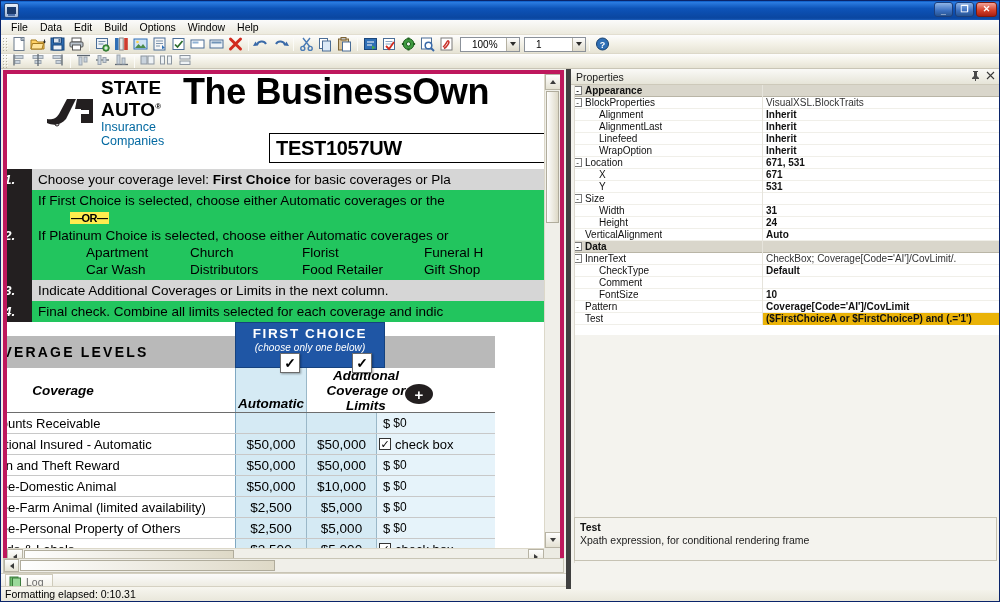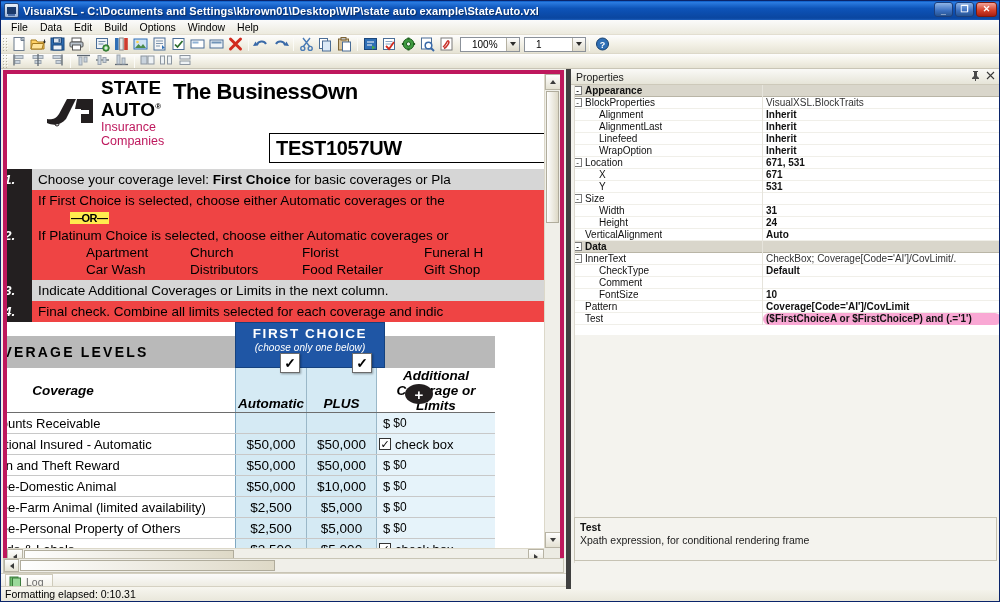--- a/index.html
+++ b/index.html
@@ -99,37 +99,37 @@
   .docpage { position: absolute; left: -42px; top: -1px; width: 760px; }
 
   
   .dheader { display: flex; align-items: flex-start; padding: 3px 0 0 0; height: 60px; }
   .logo { width: 208px; padding-left: 80px; padding-top: 2px; }
   .logo-row { display: flex; align-items: center; }
   .logo-mark { width: 52px; height: 32px; position: relative; flex: none; }
   .logo-text { margin-left: 4px; }
   .logo-text .l1 { font-family: "Liberation Sans", sans-serif; font-weight: bold; font-size: 19px; letter-spacing: .2px; line-height: 19px; }
   .logo-text .l1 sup { font-size: 8px; vertical-align: super; }
-  .logo-text .l2 { font-size: 12.5px; color: #be185d; line-height: 14px; margin-top: 1px; }
-  .doctitle { font-size: 22px; font-weight: bold; line-height: 32px; margin-left: 0; letter-spacing: -0.4px; white-space: nowrap; }
+  .logo-text .l2 { font-size: 12.5px; color: #0369a1; line-height: 14px; margin-top: 1px; }
+  .doctitle { font-size: 36px; font-weight: bold; line-height: 32px; margin-left: 10px; letter-spacing: -0.4px; white-space: nowrap; }
   .formbox {
     margin-left: 304px; width: 420px; border: 1px solid #000; height: 30px;
     display: flex; align-items: center; padding-left: 6px;
     font-size: 20px; font-weight: bold; letter-spacing: -0.3px;
   }
 
   .steps { margin-top: 6px; }
   .steprow { display: flex; align-items: stretch; }
   .steprow.alt .stepbody { background: #d6d6d6; }
   .steplab {
     width: 67px; flex: none; background: #231f20; color: #fff;
     font-style: italic; font-weight: bold; font-size: 13.5px;
     display: flex; align-items: center; padding-left: 6px;
   }
-  .stepbody { flex: 1; background: #ef4444; font-size: 13.5px; padding: 2px 0 2px 6px; line-height: 17px; white-space: nowrap; }
+  .stepbody { flex: 1; background: #22c55e; font-size: 13.5px; padding: 2px 0 2px 6px; line-height: 17px; white-space: nowrap; }
   .stepbody b { font-weight: bold; }
   .or-badge { background: #ffec4f; font-weight: bold; font-size: 11px; padding: 0 1px; margin-left: 32px; letter-spacing: -.5px;}
   .occ { display: flex; padding-left: 48px; }
   .occ span { display: inline-block; }
   .occ .c1 { width: 104px; } .occ .c2 { width: 112px; } .occ .c3 { width: 122px; } .occ .c4 { width: 120px; }
 
   
   .covwrap { margin-top: 14px; position: relative; }
   .covlevels {
     background: #b9b9b9; height: 32px; display: flex; align-items: center;
@@ -237,21 +237,21 @@
   .props-head {
     height: 16px; background: linear-gradient(to bottom,#fafaf7,#e6e4d8);
     border-bottom: 1px solid #cdc9ba; display: flex; align-items: center; padding-left: 5px;
     font-size: 10.5px; color: #1a1a1a;
   }
   .props-head .hbtns { margin-left: auto; display: flex; gap: 6px; padding-right: 6px; color: #3a3a3a; font-size: 10px; }
   .pin { width: 9px; height: 10px; position: relative; }
   .grid { position: absolute; left: 0; top: 16px; right: 0; height: 250px; background: #fff; overflow: hidden; }
   .prow { display: flex; height: 12px; font-size: 10px; align-items: center; border-bottom: 1px solid #f0efe9; }
   .prow.cat { background: #d9d6cb; font-weight: bold; border-bottom: 1px solid #b9b5a6; }
-  .prow.sel .pval { background: #f9a8d4; border-radius: 6px; }
+  .prow.sel .pval { background: #eab308; }
   .pname { width: 192px; flex: none; display: flex; align-items: center; padding-left: 2px; color: #111; border-right: 1px solid #e6e4dc; height: 12px; }
   .pname .expander {
     width: 9px; height: 9px; border: 1px solid #7b7b7b; background: #fff; margin-right: 3px;
     font-size: 8px; line-height: 7px; text-align: center; color: #000; flex: none; font-family: "Liberation Sans", sans-serif;
   }
   .pname .spacer { width: 12px; flex: none; }
   .pname .spacer2 { width: 26px; flex: none; }
   .pname .lbl { overflow: hidden; white-space: nowrap; }
   .pval { flex: 1; padding-left: 3px; color: #111; white-space: nowrap; overflow: hidden; height: 12px; line-height: 12px; }
   .pval.b { font-weight: bold; }
@@ -265,21 +265,20 @@
   .desc .dbody { font-size: 10.5px; color: #222; line-height: 13px; }
   .props-edge { position: absolute; left: 0; top: 16px; width: 4px; bottom: 26px; background: #f4f3ee; border-right: 1px solid #dedad0;}
 </style>
 </head>
 <body>
 
 <div id="app">
 
   <div class="titlebar">
     <div class="app-icon"></div>
-    <div class="title-text">VisualXSL - C:\Documents and Settings\kbrown01\Desktop\WIP\state auto example\StateAuto.vxl</div>
     <div class="wincontrols">
       <div class="winbtn min">
           <i>_</i>
         </div>
       <div class="winbtn">
           <i>❐</i>
         </div>
       <div class="winbtn close">
           <i>✕</i>
         </div>
@@ -635,21 +634,20 @@
             <div class="fc1">FIRST CHOICE</div>
             <div class="fc2">(choose only one below)</div>
           </div>
           <div class="chk a">✓</div>
           <div class="chk b">✓</div>
           <div class="plusbadge">+</div>
 
           <div class="covhead">
             <div class="hcov">Coverage</div>
             <div class="hauto firstcol-edge">Automatic</div>
-            <div class="hplus">PLUS</div>
             <div class="hadd">Additional Coverage or Limits</div>
           </div>
 
           <div class="covtable">
 
             <div class="covrow">
               <div class="c-name">Accounts Receivable</div>
               <div class="c-auto firstcol-edge"></div>
               <div class="c-plus"></div>
               <div class="c-add">

